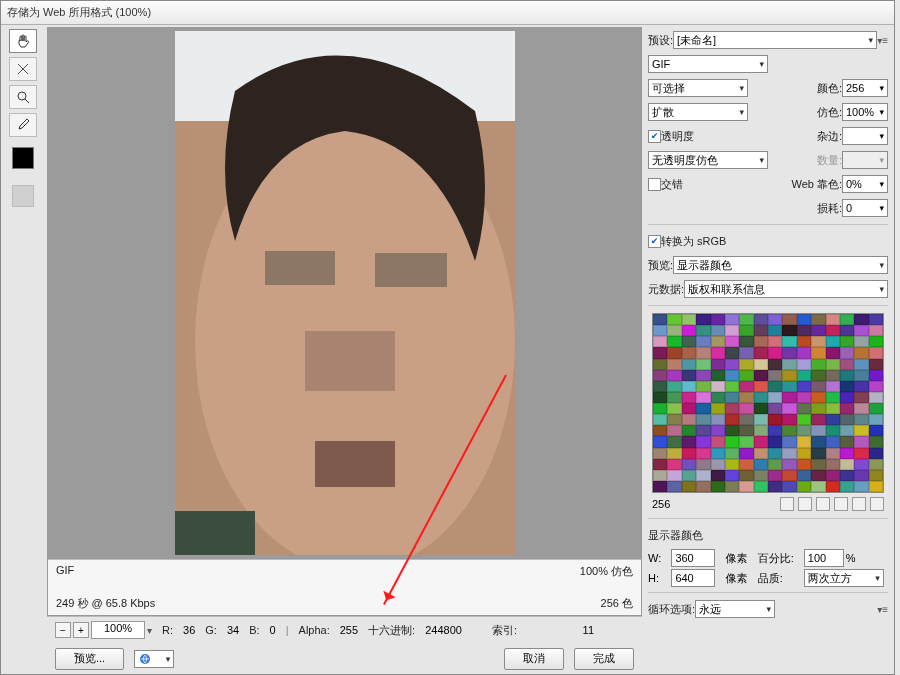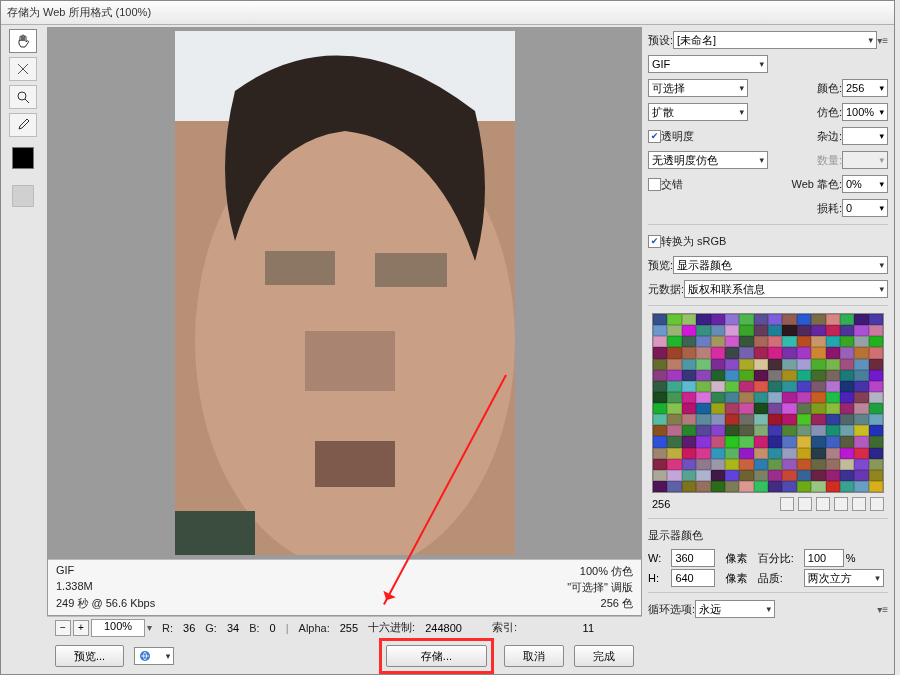--- a/index.html
+++ b/index.html
@@ -105,26 +105,22 @@
               <rect x="140" y="410" width="80" height="46" fill="#7e5a4c"></rect>
               <rect x="0" y="480" width="80" height="60" fill="#3a4d3e"></rect>
             </svg>
           </div>
         </div>
         <div class="info-strip">
           <div class="info-top">
             <span>GIF</span>
             <span>100% 仿色</span>
           </div>
-          <div style="display:flex;justify-content:space-between;">
-            <span>1.338M</span>
-            <span>"可选择" 调版</span>
-          </div>
           <div class="info-bot">
-            <span>249 秒 @ 56.6 Kbps</span>
+            <span>249 秒 @ 65.8 Kbps</span>
             <span>256 色</span>
           </div>
         </div>
       </div>
 
       <div class="arrow-red" style="top:350px; left:460px;"></div>
 
       <div class="bottombar">
         <div class="row1">
           <div class="zoom-ctrl">
@@ -151,23 +147,20 @@
         <div class="row2">
           <button class="btn">预览...</button>
           <div class="sel" style="width:40px;flex:none;">
             <svg width="14" height="14" viewBox="0 0 14 14">
                 <circle cx="7" cy="7" r="5" fill="#3a7bd5"></circle>
                 <path d="M3 7h8M7 3c2 2 2 6 0 8M7 3c-2 2-2 6 0 8" stroke="#fff" stroke-width="0.8" fill="none"></path>
               </svg>
             <span class="arrow">▾</span>
           </div>
           <span style="flex:1"></span>
-          <div class="save-highlight" style="position:relative;display:inline-block;padding:4px;">
-            <button class="btn save">存储...</button>
-          </div>
           <button class="btn">取消</button>
           <button class="btn">完成</button>
         </div>
       </div>
     </div>
 
     <div class="right">
       <div class="rrow">
         <label>预设:</label>
         <div class="sel">

